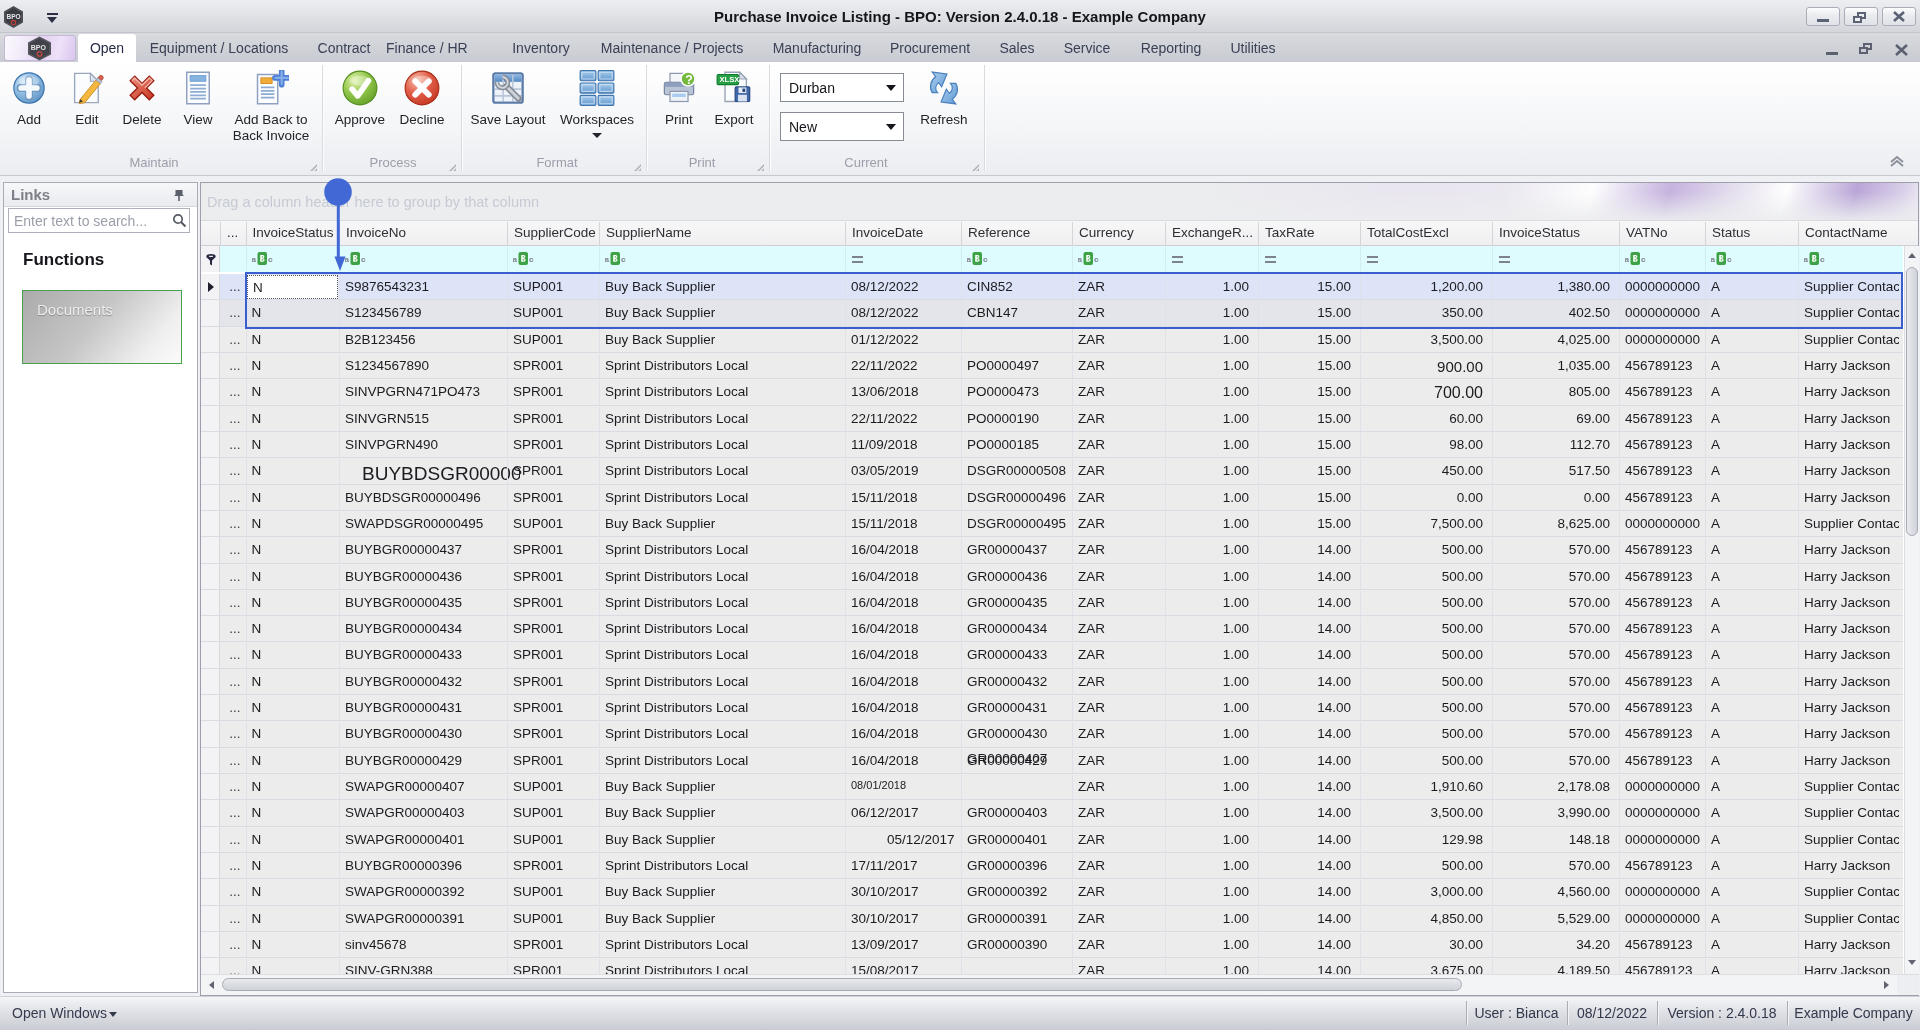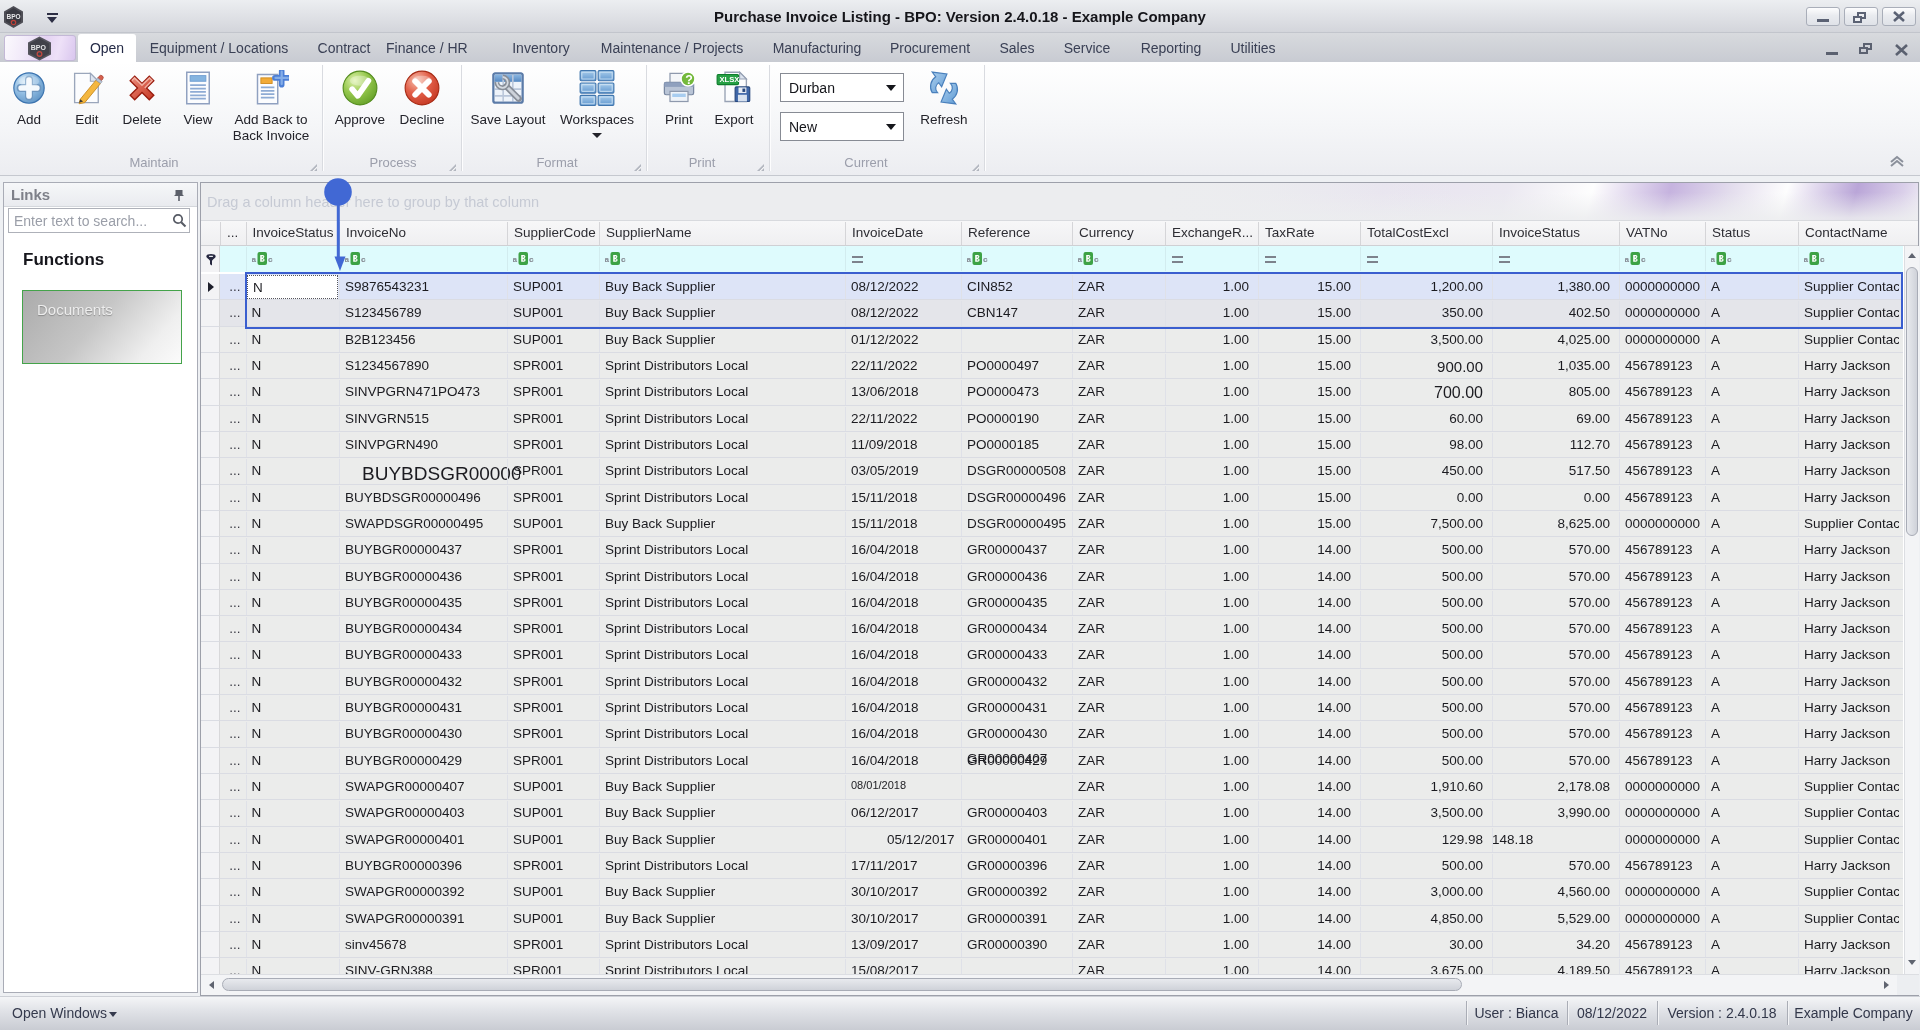--- a/index.html
+++ b/index.html
@@ -1094,21 +1094,21 @@
 <div class="abs" style="left:967.0px;top:831.72px;width:101.0px;font-size:13.5px;color:#1b1b20;white-space:nowrap;overflow:hidden;">GR00000401</div>
 <div class="abs" style="left:1072.0px;top:827.72px;width:1px;height:24.32px;background:#dfe1e8;"></div>
 <div class="abs" style="left:1078.0px;top:831.72px;width:83.0px;font-size:13.5px;color:#1b1b20;white-space:nowrap;overflow:hidden;">ZAR</div>
 <div class="abs" style="left:1165.0px;top:827.72px;width:1px;height:24.32px;background:#dfe1e8;"></div>
 <div class="abs" style="left:1165.0px;top:831.72px;width:84.0px;text-align:right;font-size:13.5px;color:#1b1b20;white-space:nowrap;overflow:hidden;">1.00</div>
 <div class="abs" style="left:1258.0px;top:827.72px;width:1px;height:24.32px;background:#dfe1e8;"></div>
 <div class="abs" style="left:1258.0px;top:831.72px;width:93.0px;text-align:right;font-size:13.5px;color:#1b1b20;white-space:nowrap;overflow:hidden;">14.00</div>
 <div class="abs" style="left:1360.0px;top:827.72px;width:1px;height:24.32px;background:#dfe1e8;"></div>
 <div class="abs" style="left:1360.0px;top:831.72px;width:123.0px;text-align:right;font-size:13.5px;color:#1b1b20;white-space:nowrap;overflow:hidden;">129.98</div>
 <div class="abs" style="left:1492.0px;top:827.72px;width:1px;height:24.32px;background:#dfe1e8;"></div>
-<div class="abs" style="left:1492.0px;top:831.72px;width:118.0px;font-size:13.5px;color:#1b1b20;white-space:nowrap;overflow:hidden;">148.18</div>
+<div class="abs" style="left:1492.0px;top:831.72px;width:118.0px;text-align:right;font-size:13.5px;color:#1b1b20;white-space:nowrap;overflow:hidden;">148.18</div>
 <div class="abs" style="left:1619.0px;top:827.72px;width:1px;height:24.32px;background:#dfe1e8;"></div>
 <div class="abs" style="left:1625.0px;top:831.72px;width:76.0px;font-size:13.5px;color:#1b1b20;white-space:nowrap;overflow:hidden;">0000000000</div>
 <div class="abs" style="left:1705.0px;top:827.72px;width:1px;height:24.32px;background:#dfe1e8;"></div>
 <div class="abs" style="left:1711.0px;top:831.72px;width:83.0px;font-size:13.5px;color:#1b1b20;white-space:nowrap;overflow:hidden;">A</div>
 <div class="abs" style="left:1798.0px;top:827.72px;width:1px;height:24.32px;background:#dfe1e8;"></div>
 <div class="abs" style="left:1804.0px;top:831.72px;width:95.0px;font-size:13.5px;color:#1b1b20;white-space:nowrap;overflow:hidden;">Supplier Contact</div>
 <div class="abs" style="left:201px;top:853.04px;width:1702px;height:26.32px;background:#ebeceb;border-bottom:1px solid #dadce3;overflow:hidden;"></div>
 <div class="abs" style="left:201px;top:853.04px;width:19px;height:26.32px;background:#f3f3f5;border-right:1px solid #d8d8da;border-bottom:1px solid #dadce3;"></div>
 <div class="abs" style="left:220.0px;top:858.04px;width:20.5px;text-align:right;font-size:13.5px;color:#3a3a44;">...</div>
 <div class="abs" style="left:245.5px;top:854.04px;width:1px;height:24.32px;background:#dfe1e8;"></div>

